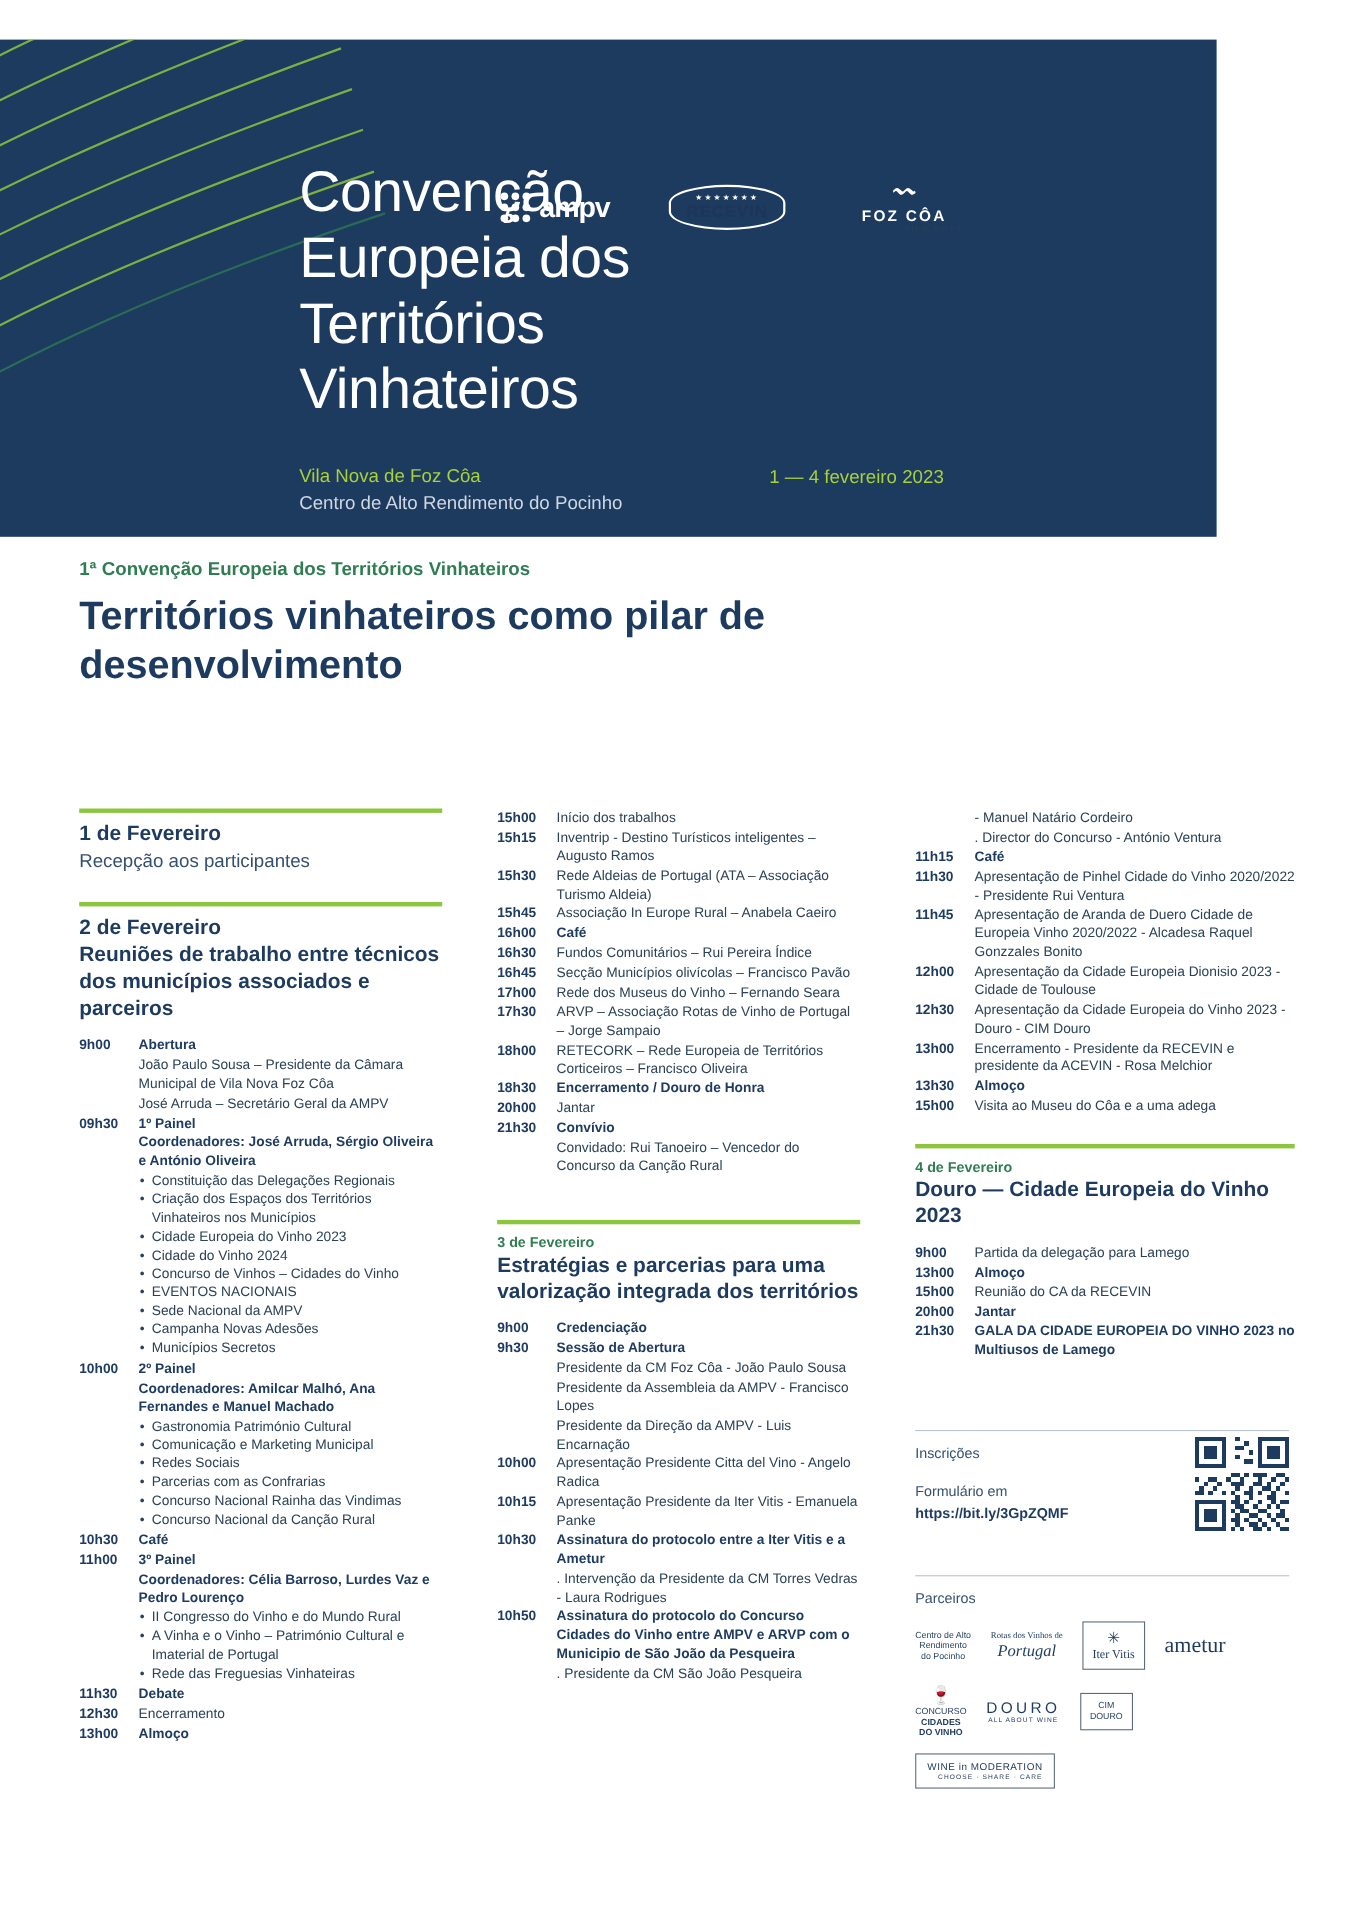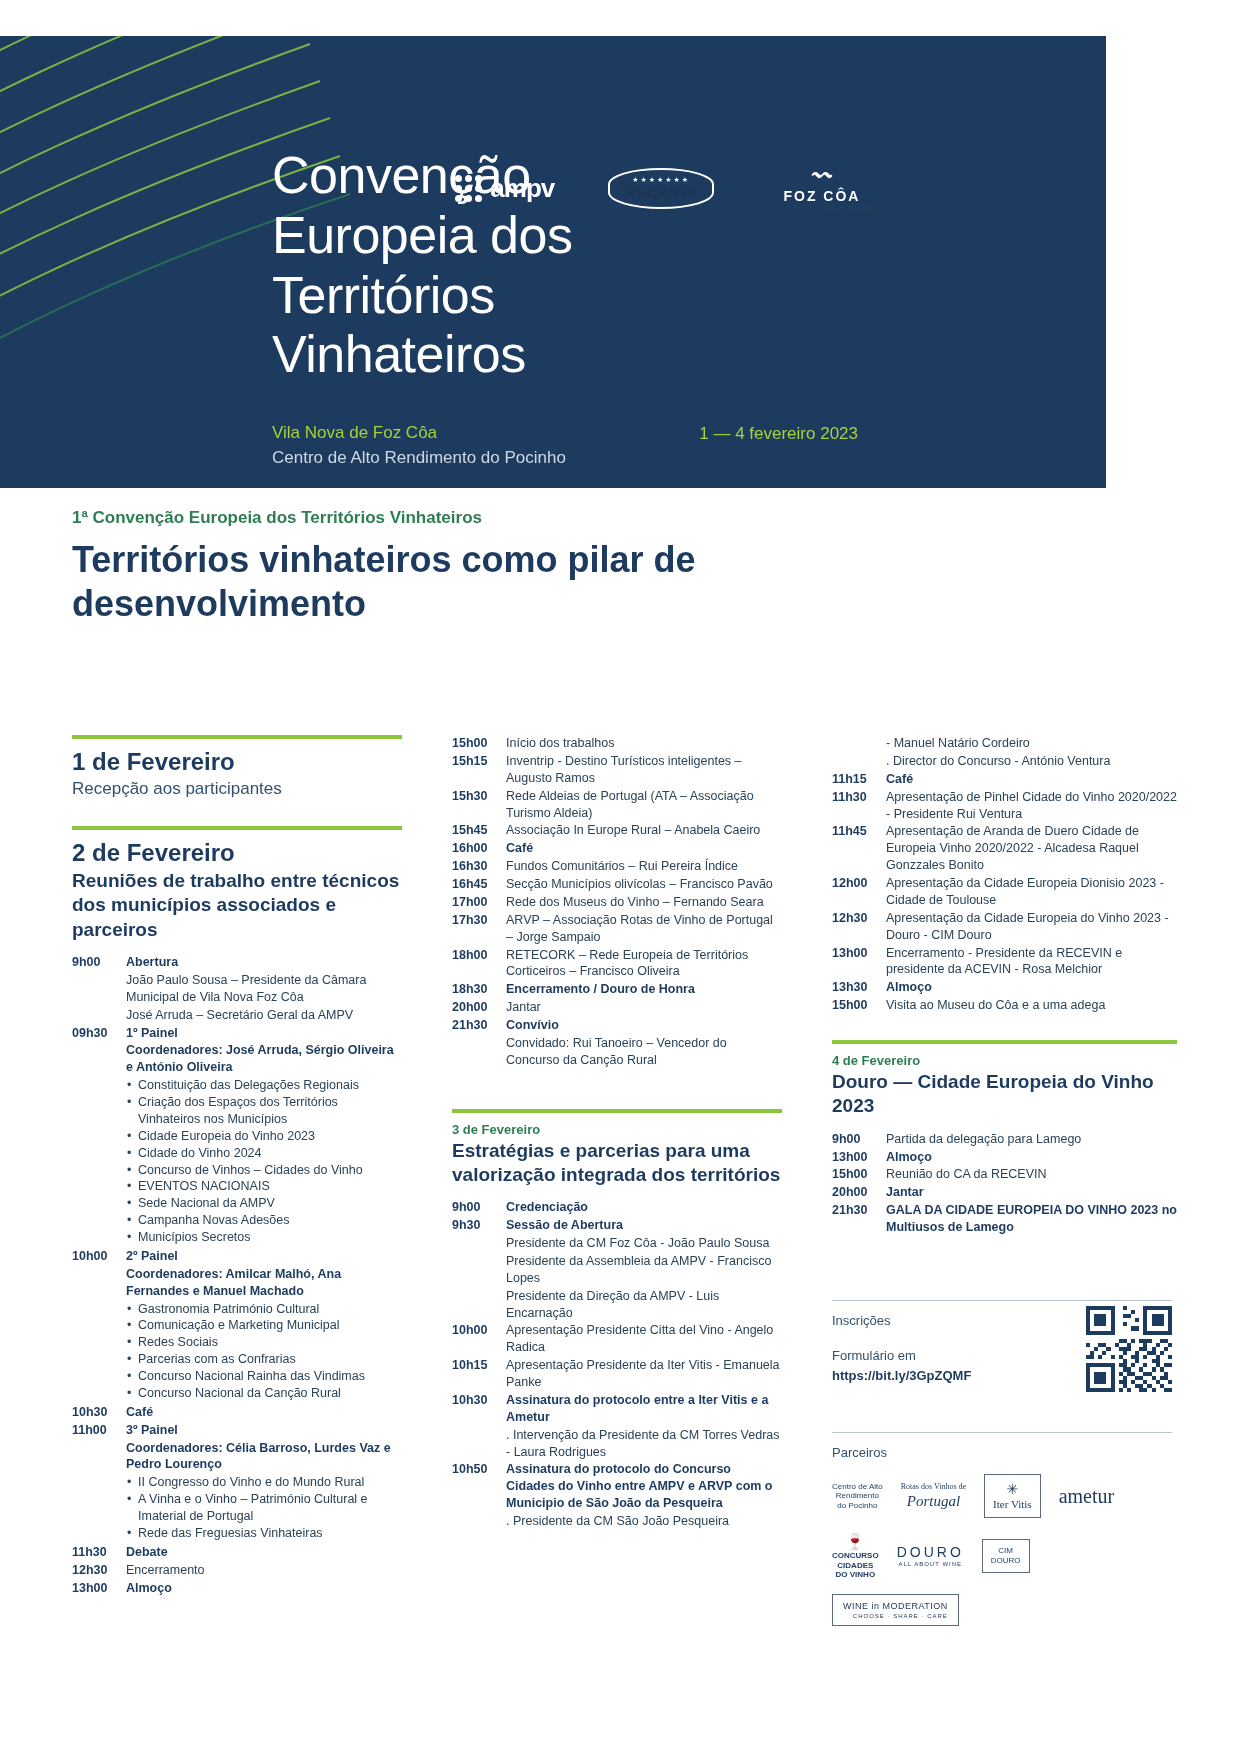--- a/index.html
+++ b/index.html
@@ -27,21 +27,21 @@
   .intro{position:absolute;left:72px;top:508px;width:760px;}
   .intro .kicker{font-size:17px;font-weight:700;color:#2f7d52;margin-bottom:10px;}
   .intro .headline{font-size:36px;font-weight:700;line-height:1.22;color:#1d3a5f;}
   
   .cols{position:absolute;left:72px;top:735px;width:1100px;}
   .col{position:absolute;top:0;}
   .col1{left:0;width:330px;}
   .col2{left:380px;width:330px;}
   .col3{left:760px;width:345px;}
   .rule{height:4px;background:#8cc63f;width:100%;margin-bottom:9px;}
-  .day{font-size:24px;font-weight:700;color:#1d3a5f;}
+  .day{font-size:19px;font-weight:700;color:#1d3a5f;}
   .daysub{font-size:17px;color:#33506f;margin-top:2px;line-height:1.3;}
   .daysub.bold{font-weight:700;font-size:19px;color:#1d3a5f;line-height:1.28;}
   .sect{margin-bottom:26px;}
   .rows{margin-top:12px;}
   .row{display:flex;font-size:12.5px;line-height:1.35;margin-bottom:1px;}
   .row .t{width:54px;flex:0 0 54px;font-weight:700;color:#1d3a5f;}
   .row .d{flex:1;color:#2b4257;}
   .row .d.b{font-weight:700;color:#1d3a5f;}
   .sub{margin-left:54px;font-size:12.5px;line-height:1.35;color:#2b4257;}
   ul.bul{margin:1px 0 2px 0;padding-left:66px;list-style:none;}
@@ -535,21 +535,21 @@
     </div>
     <div class="plogo box">
       <div style="font-size:14px;">✳</div>
       <div class="serif" style="font-size:11px;">Iter Vitis</div>
     </div>
     <div class="plogo">
       <div style="font-size:20px;font-family:'Liberation Serif',serif;">ametur</div>
     </div>
     <div class="plogo">
       <div style="font-size:16px;">🍷</div>
-      <div style="font-weight:700;">CONCURSO</div>
+      <div style="font-weight:400;">CONCURSO</div>
       <div style="font-weight:700;">CIDADES</div>
       <div style="font-weight:700;">DO VINHO</div>
     </div>
     <div class="plogo">
       <div style="font-size:14px;letter-spacing:3px;">DOURO</div>
       <div style="font-size:6px;letter-spacing:1px;">ALL ABOUT WINE</div>
     </div>
     <div class="plogo box">
       <div>CIM</div>
       <div>DOURO</div>

